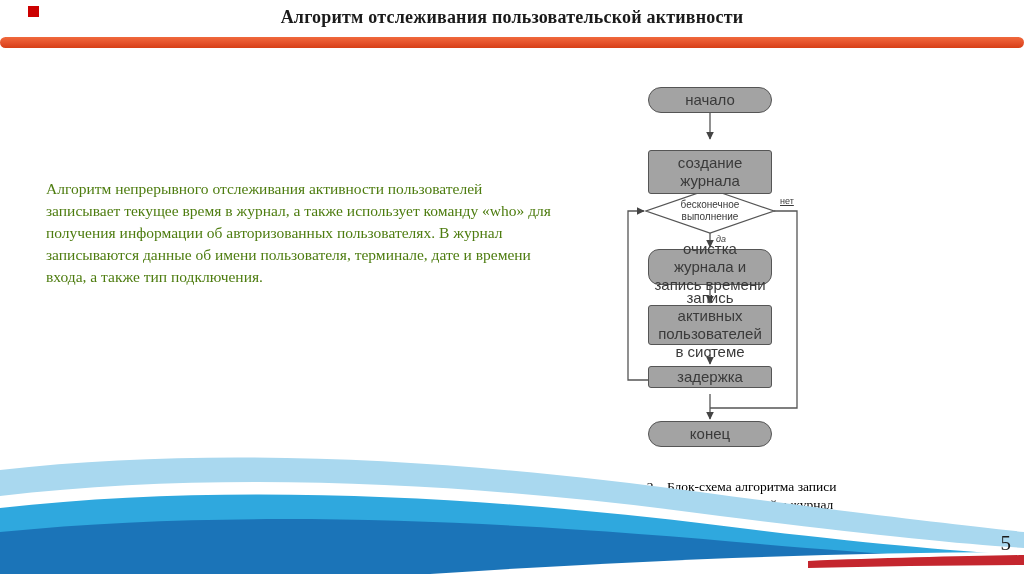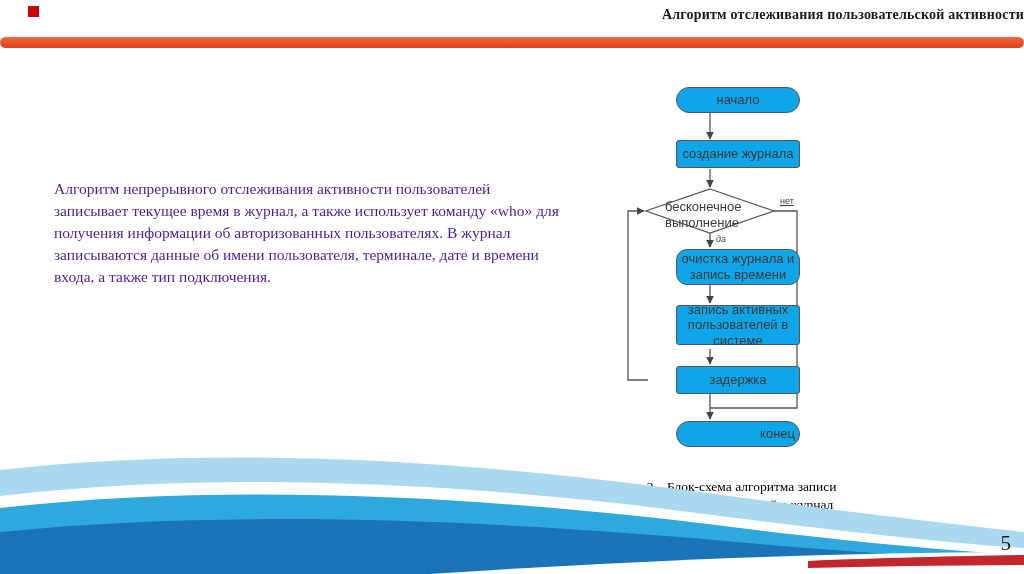--- a/index.html
+++ b/index.html
@@ -3,46 +3,45 @@
 <meta charset="utf-8">
 <style>
   html,body{margin:0;padding:0;background:#888;}
   .slide{
     position:relative;width:1024px;height:574px;margin:0 auto;
     background:#ffffff;overflow:hidden;
     font-family:"Liberation Serif", serif;color:#1a1a1a;
   }
   .corner-square{position:absolute;left:28px;top:6px;width:11px;height:11px;background:#cc0000;}
   .slide-title{
-    position:absolute;left:0;top:7px;width:100%;text-align:right;
-    font-size:14px;font-weight:bold;letter-spacing:.2px;
+    position:absolute;left:0;top:7px;width:100%;text-align:center;
+    font-size:18px;font-weight:bold;letter-spacing:.2px;
   }
   .accent-bar{
     position:absolute;left:0;top:37px;width:1024px;height:11px;border-radius:6px;
     background:linear-gradient(to bottom,#f0693c 0%,#e4512b 55%,#d63f17 100%);
   }
   .body-text{
-    position:absolute;left:54px;top:178px;width:505px;
-    font-size:15.5px;line-height:1.42;color:#4c1d95;
+    position:absolute;left:46px;top:178px;width:505px;
+    font-size:15.5px;line-height:1.42;color:#4d7c0f;
   }
   
   .flowchart{position:absolute;left:600px;top:80px;width:230px;height:380px;}
   .fc-lines{position:absolute;left:0;top:0;}
   .fc-node{
     position:absolute;box-sizing:border-box;width:124px;left:48px;
-    background:#0ea5e9;border:1.4px solid #555;border-radius:3px;
+    background:#a3a3a3;border:1.4px solid #555;border-radius:3px;
     display:flex;align-items:center;justify-content:center;text-align:center;
-    font-family:"Liberation Sans", sans-serif;font-size:13px;line-height:1.2;color:#3a3a3a;
+    font-family:"Liberation Sans", sans-serif;font-size:15px;line-height:1.2;color:#3a3a3a;
     padding:2px 4px;
-    margin-left:28px;
   }
   .fc-node.rounded{border-radius:13px;}
   .fc-text{
-    position:absolute;
-    font-family:"Liberation Sans", sans-serif;font-size:13px;line-height:1.2;color:#3a3a3a;
+    position:absolute;text-align:center;
+    font-family:"Liberation Sans", sans-serif;font-size:10px;line-height:1.2;color:#3a3a3a;
   }
   .fc-branch-label{
     position:absolute;font-family:"Liberation Sans", sans-serif;
     font-size:9px;color:#3a3a3a;background:#fff;padding:0 1px;
   }
   .caption{
     position:absolute;left:540px;top:478px;width:352px;text-align:center;
     font-size:13.5px;line-height:1.32;color:#000;
   }
   .bottom-waves{position:absolute;left:0;top:440px;width:1024px;height:134px;}
@@ -81,36 +80,36 @@
       <polyline points="48,300 28,300 28,131 44,131" fill="none" stroke="#555" stroke-width="1.3" marker-end="url(#arrow)"></polyline>
 
       <polyline points="174,131 197,131 197,328 110,328" fill="none" stroke="#555" stroke-width="1.3"></polyline>
 
       <polygon points="110,109 174,131 110,153 46,131" fill="#ffffff" stroke="#555" stroke-width="1.3"></polygon>
     </svg>
 
     <div class="fc-node rounded" style="top:7px;height:26px;">
       <span>начало</span>
     </div>
-    <div class="fc-node" style="top:60px;height:28px;">
+    <div class="fc-node" style="top:70px;height:44px;">
       <span>создание журнала</span>
     </div>
     <div class="fc-text" style="left:65px;top:119px;width:90px;">бесконечное выполнение</div>
     <div class="fc-branch-label" style="left:115px;top:154px;font-style:italic;">да</div>
     <div class="fc-branch-label" style="left:179px;top:116px;text-decoration:underline;">нет</div>
     <div class="fc-node" style="top:169px;height:36px;border-radius:11px;">
       <span>очистка журнала и запись времени</span>
     </div>
     <div class="fc-node" style="top:225px;height:40px;">
       <span>запись активных пользователей в системе</span>
     </div>
-    <div class="fc-node" style="top:286px;height:28px;">
+    <div class="fc-node" style="top:286px;height:22px;">
       <span>задержка</span>
     </div>
-    <div class="fc-node rounded" style="top:341px;height:26px;justify-content:flex-end;">
+    <div class="fc-node rounded" style="top:341px;height:26px;">
       <span>конец</span>
     </div>
   </div>
 
   <div class="caption">
     <div>Рисунок 2 – Блок-схема алгоритма записи</div>
     <div>авторизованных пользователей в журнал</div>
   </div>
 
   <svg class="bottom-waves" width="1024" height="134" viewBox="0 0 1024 134">

